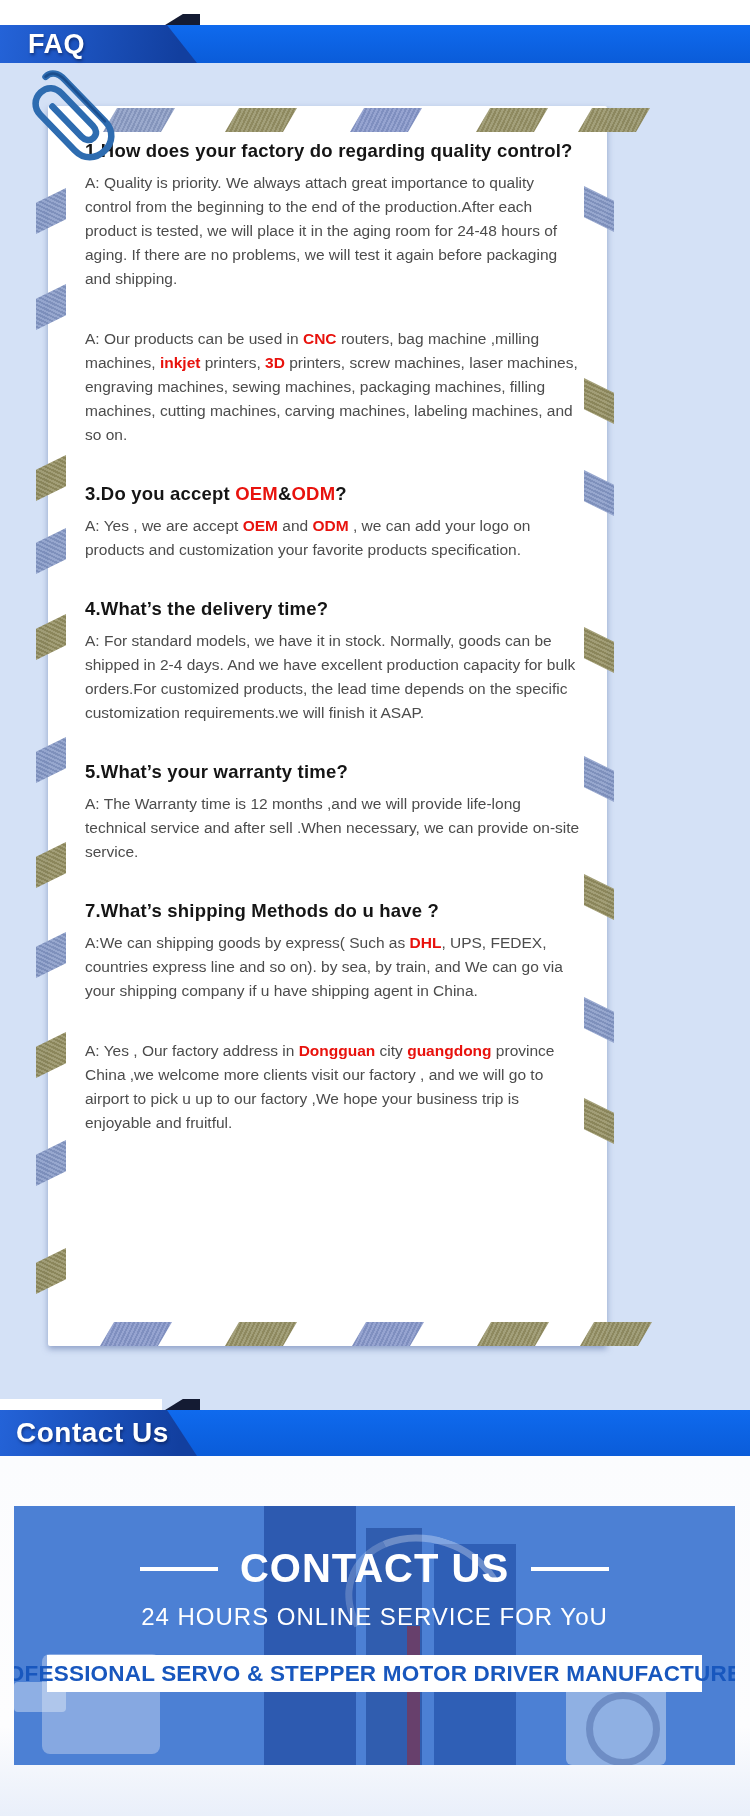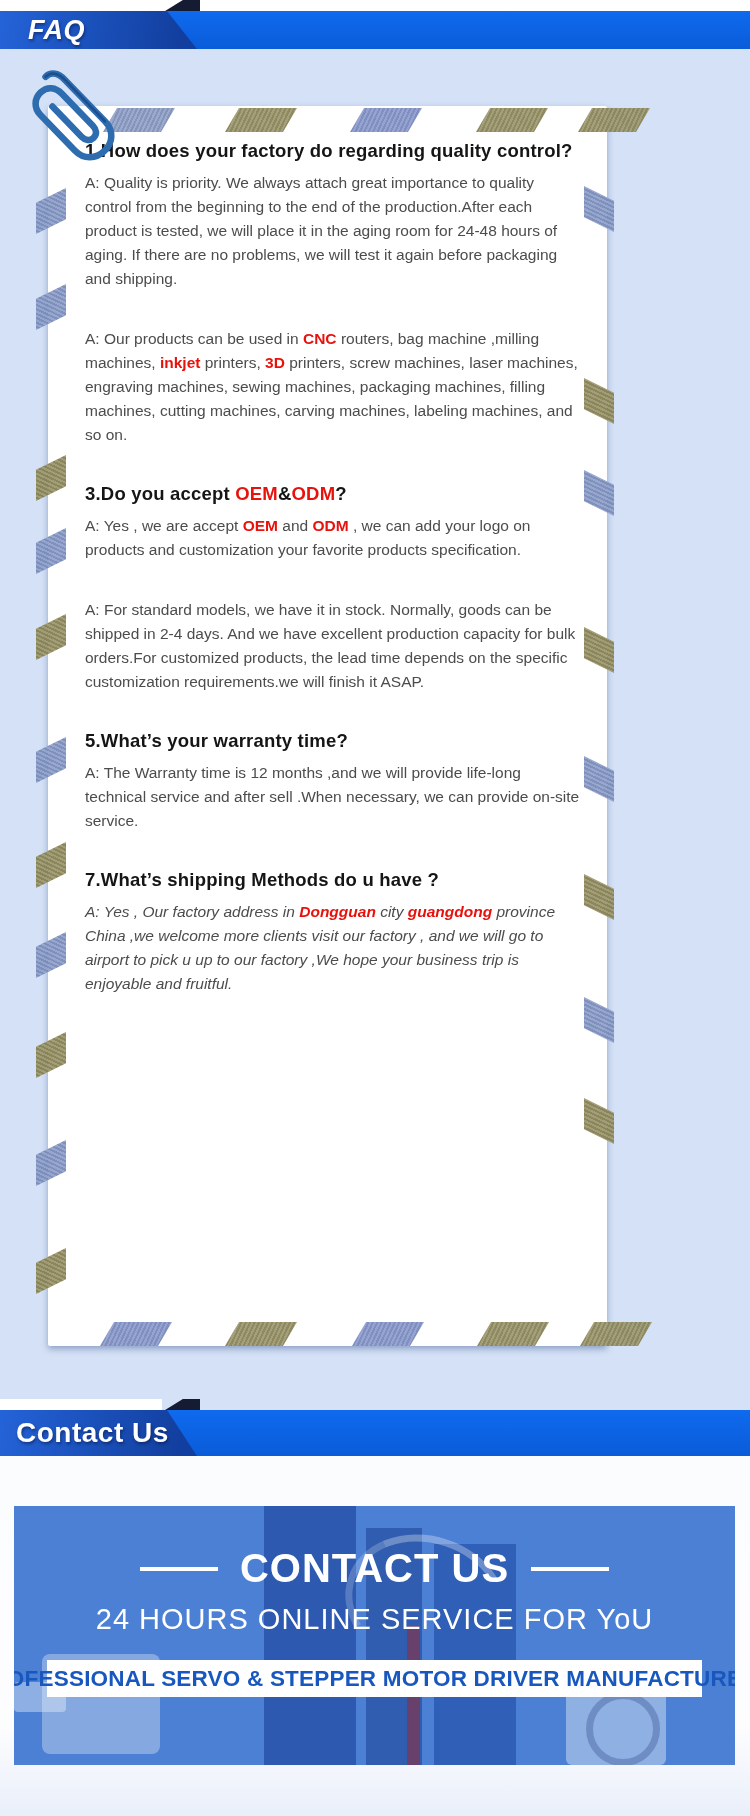--- a/index.html
+++ b/index.html
@@ -7,42 +7,42 @@
     width:750px;height:1816px;position:relative;overflow:hidden;
     background:#ffffff;
     font-family:"Liberation Sans", sans-serif;
   }
   
   .blue-section{position:absolute;left:0;top:49px;width:750px;height:1361px;background:#d4e1f6;}
   .lower-section{position:absolute;left:0;top:1456px;width:750px;height:360px;
     background:linear-gradient(#fbfcfe, #fdfdfe 75%, #e9effa);}
   
   .bar{position:absolute;left:0;width:750px;}
-  .bar-faq{top:11px;height:38px;font-style:italic;}
+  .bar-faq{top:25px;height:38px;}
   .bar-contact{top:1410px;height:46px;}
   .bar-bright{position:absolute;inset:0;background:linear-gradient(#0f6aee,#0a5cd9);}
   .bar-ribbon{position:absolute;left:0;top:0;bottom:0;width:210px;
     background:linear-gradient(100deg,#2463d8 0%, #123f9f 85%);
     clip-path:polygon(0 0, 167px 0, 197px 100%, 0 100%);}
   .bar-wedge{position:absolute;left:162px;top:-11px;width:38px;height:11px;background:#141b33;
     clip-path:polygon(8% 100%, 55% 0, 100% 0, 100% 100%);}
   .bar-whiteband{position:absolute;left:0;top:-11px;width:162px;height:11px;background:#ffffff;}
   .bar-label{position:absolute;top:0;bottom:0;display:flex;align-items:center;
     color:#ffffff;font-weight:700;font-size:27px;letter-spacing:.5px;
     text-shadow:1px 2px 3px rgba(5,15,55,.5);z-index:3;}
   .bar-faq .bar-label{left:28px;}
   .bar-contact .bar-label{left:16px;font-size:28px;}
   
   .card{position:absolute;left:48px;top:106px;width:559px;height:1240px;background:#ffffff;
     border-radius:2px;box-shadow:0 3px 6px rgba(86,108,160,.55);}
   .card-content{padding:34px 24px 0 37px;}
   .qa{margin:0;}
   .q{margin:0 0 9px 0;font-size:18.5px;font-weight:700;color:#151515;letter-spacing:.2px;}
   .a{margin:0 0 36px 0;font-size:15.5px;line-height:24px;color:#4c4c4c;}
-  .qa:last-child .a{margin-bottom:0;font-style:italic;}
+  .qa:last-child .a{margin-bottom:0;}
   .hl{color:#e8120d;font-weight:700;}
   .q .hl{font-size:inherit;}
   
   .tape{position:absolute;width:72px;height:24px;opacity:.95;
     clip-path:polygon(14px 0, 100% 0, calc(100% - 14px) 100%, 0 100%);
     background-image:repeating-linear-gradient(115deg, rgba(255,255,255,.14) 0 2px, rgba(0,0,0,.05) 2px 4px);}
   .tape-blue{background-color:#8597c2;}
   .tape-violet{background-color:#7f90c6;}
   .tape-olive{background-color:#8f8a5c;}
   .edge-tape{position:absolute;width:30px;height:46px;opacity:.95;
@@ -65,21 +65,21 @@
   .bshaft{left:0;top:176px;width:52px;height:30px;border-radius:4px;background:rgba(234,240,250,.42);}
   .bmotor-right{left:552px;top:176px;width:100px;height:83px;border-radius:6px;background:rgba(226,234,247,.45);}
   .bmotor-face{left:572px;top:186px;width:60px;height:60px;border-radius:50%;border:7px solid rgba(70,100,160,.45);}
   .bcable{left:330px;top:30px;width:150px;height:120px;border-radius:50%;
     border-top:7px solid rgba(238,243,252,.32);border-left:7px solid rgba(238,243,252,.22);
     border-bottom:7px solid transparent;border-right:7px solid transparent;transform:rotate(18deg);}
   .banner-inner{position:absolute;inset:0;display:flex;flex-direction:column;align-items:center;z-index:2;}
   .btitle-row{display:flex;align-items:center;gap:22px;margin-top:40px;}
   .bdash{width:78px;height:4px;background:#ffffff;}
   .btitle{color:#ffffff;font-size:40px;font-weight:800;letter-spacing:1px;}
-  .bsubtitle{color:#ffffff;font-size:29px;font-weight:500;letter-spacing:1px;margin-top:12px;}
+  .bsubtitle{color:#ffffff;font-size:24px;font-weight:500;letter-spacing:1px;margin-top:12px;}
   .bribbon{margin-top:24px;width:655px;height:37px;background:#ffffff;
     display:flex;align-items:center;justify-content:center;
     color:#1857be;font-size:22.5px;font-weight:700;letter-spacing:.2px;white-space:nowrap;}
 </style>
 </head>
 <body>
 
 <div class="blue-section"></div>
 <div class="lower-section"></div>
 
@@ -101,33 +101,35 @@
     <section class="qa">
       <p class="a"><span>A: Our products can be used in </span><span class="hl">CNC</span><span> routers, bag machine ,milling machines, </span><span class="hl">inkjet</span><span> printers, </span><span class="hl">3D</span><span> printers, screw machines, laser machines, engraving machines, sewing machines, packaging machines, filling machines, cutting machines, carving machines, labeling machines, and so on.</span></p>
     </section>
 
     <section class="qa">
       <h3 class="q"><span>3.Do you accept </span><span class="hl">OEM</span><span>&amp;</span><span class="hl">ODM</span><span>?</span></h3>
       <p class="a"><span>A: Yes , we are accept </span><span class="hl">OEM</span><span> and </span><span class="hl">ODM</span><span> , we can add your logo on products and customization your favorite products specification.</span></p>
     </section>
 
     <section class="qa">
+      <h3 class="q"><span>4.What’s the delivery time?</span></h3>
       <p class="a"><span>A: For standard models, we have it in stock. Normally, goods can be shipped in 2-4 days. And we have excellent production capacity for bulk orders.For customized products, the lead time depends on the specific customization requirements.we will finish it ASAP.</span></p>
     </section>
 
     <section class="qa">
       <h3 class="q"><span>5.What’s your warranty time?</span></h3>
       <p class="a"><span>A: The Warranty time is 12 months ,and we will provide life-long technical service and after sell .When necessary, we can provide on-site service.</span></p>
     </section>
 
     <section class="qa">
     </section>
 
     <section class="qa">
       <h3 class="q"><span>7.What’s shipping Methods do u have ?</span></h3>
+      <p class="a"><span>A:We can shipping goods by express( Such as </span><span class="hl">DHL</span><span>, UPS, FEDEX, countries express line and so on). by sea, by train, and We can go via your shipping company if u have shipping agent in China.</span></p>
     </section>
 
     <section class="qa">
       <p class="a"><span>A: Yes , Our factory address in </span><span class="hl">Dongguan</span><span> city </span><span class="hl">guangdong</span><span> province China ,we welcome more clients visit our factory , and we will go to airport to pick u up to our factory ,We hope your business trip is enjoyable and fruitful.</span></p>
     </section>
 
   </div>
 </div>
 
 <div class="tape tape-blue" style="left:103px;top:108px;"></div>

